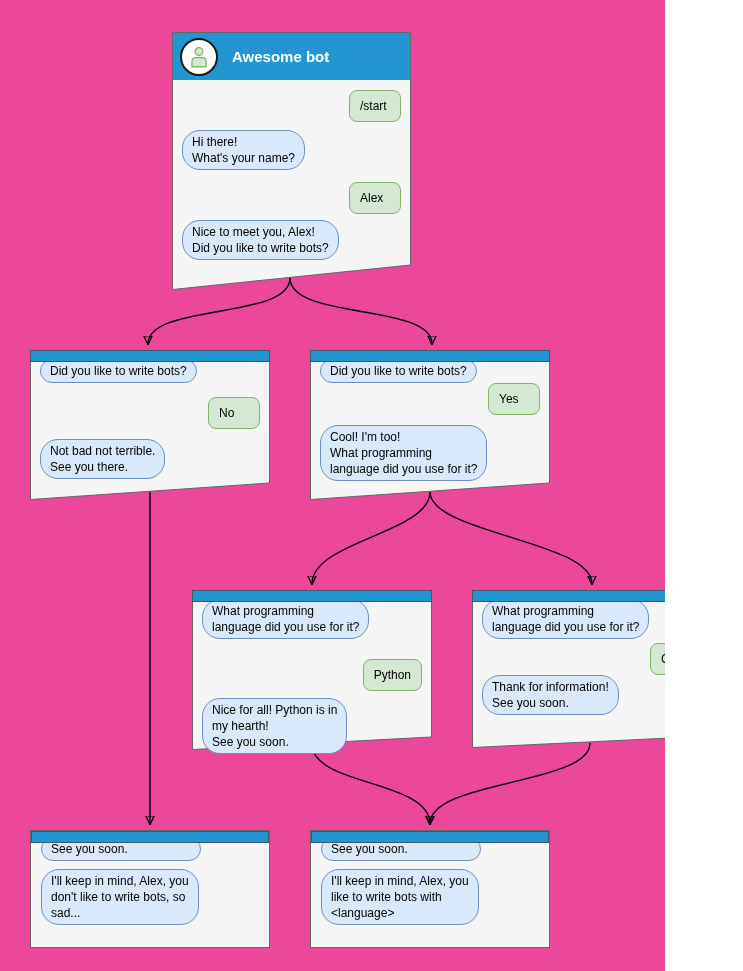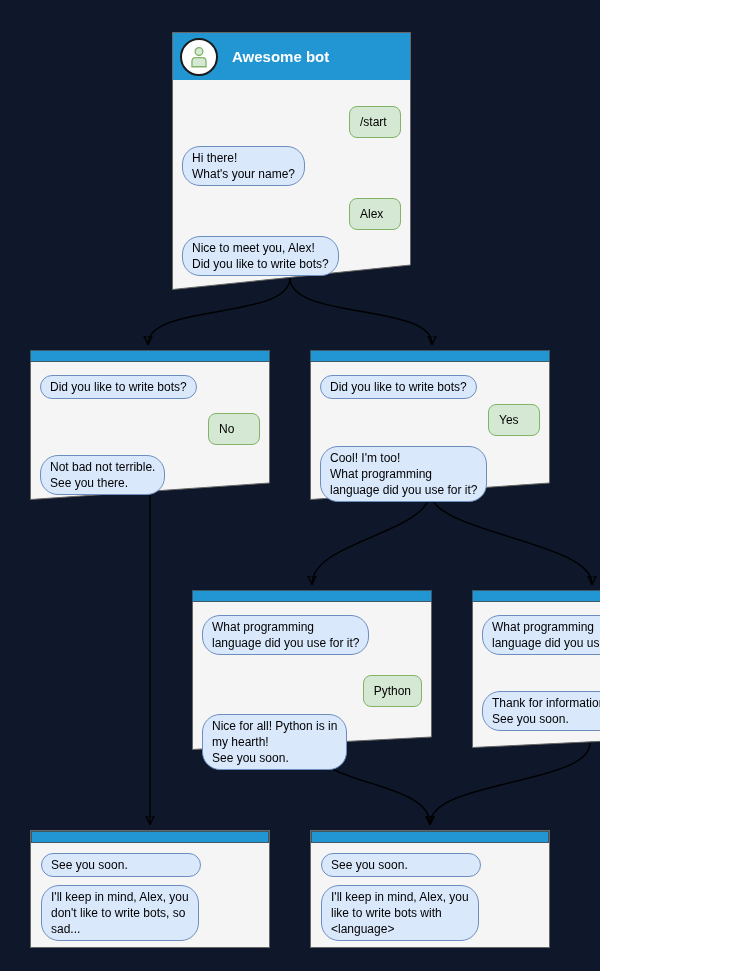--- a/index.html
+++ b/index.html
@@ -1,19 +1,19 @@
 <!DOCTYPE html>
 <html style="--header-blue: #2196d3; --box-fill: #f5f5f5; --box-border: #666666; --bubble-bot-fill: #dae8fc; --bubble-bot-border: #6c8ebf; --bubble-user-fill: #d5e8d4; --bubble-user-border: #82b366; --connector-color: #000000;"><head>
 <meta charset="utf-8">
 <style>
   html,body { margin:0; padding:0; background:#ffffff; }
   .canvas {
     position: relative;
-    width: 600px; height: 971px;
-    background: #0f172a;
+    width: 665px; height: 971px;
+    background: #ec4899;
     font-family: "Liberation Sans", sans-serif;
     overflow: hidden;
   }
   svg.edges { position:absolute; left:0; top:0; z-index:0; }
   svg.edges path, svg.edges line { fill:none; stroke:#000; stroke-width:1.4; }
 
   .node { position:absolute; z-index:1; }
   .node .bg { position:absolute; left:0; top:0; }
   .bg polygon { fill: var(--box-fill); stroke: var(--box-border); stroke-width:1; }
   .node.plain {
@@ -40,21 +40,21 @@
   
   .bar {
     position:absolute; left:0; top:0; right:0; height:12px;
     background: var(--header-blue);
     border:1px solid #3f5866; box-sizing:border-box; z-index:3;
   }
 
   .msgs {
     position:absolute; left:0; right:0;
     display:flex; flex-direction:column;
-    padding:16px 10px; z-index:2;
+    padding:0 10px; z-index:2;
   }
   .msgs.below-hdr { top:48px; }
   .msgs.below-bar { top:12px; }
 
   .bubble {
     font-size:12px; line-height:16px; color:#000;
     white-space:pre-line;
     border-radius:18px;
     box-sizing:border-box;
     position:relative;
@@ -131,21 +131,21 @@
     </div>
   </div>
 
   <div class="node" style="left:310px; top:350px; width:240px; height:150px;">
     <svg class="bg" width="240" height="150">
       <polygon points="0.5,0.5 239.5,0.5 239.5,133 0.5,149.5"></polygon>
     </svg>
     <div class="bar"></div>
     <div class="msgs below-bar">
       <div class="bubble bot" style="margin-top:-3px">Did you like to write bots?</div>
-      <div class="bubble user" style="margin-top:5px">Yes</div>
+      <div class="bubble user" style="">Yes</div>
       <div class="bubble bot" style="margin-top:10px">Cool! I'm too!
 What programming
 language did you use for it?</div>
     </div>
   </div>
 
   <div class="node" style="left:192px; top:590px; width:240px; height:160px;">
     <svg class="bg" width="240" height="160">
       <polygon points="0.5,0.5 239.5,0.5 239.5,147 0.5,159.5"></polygon>
     </svg>

